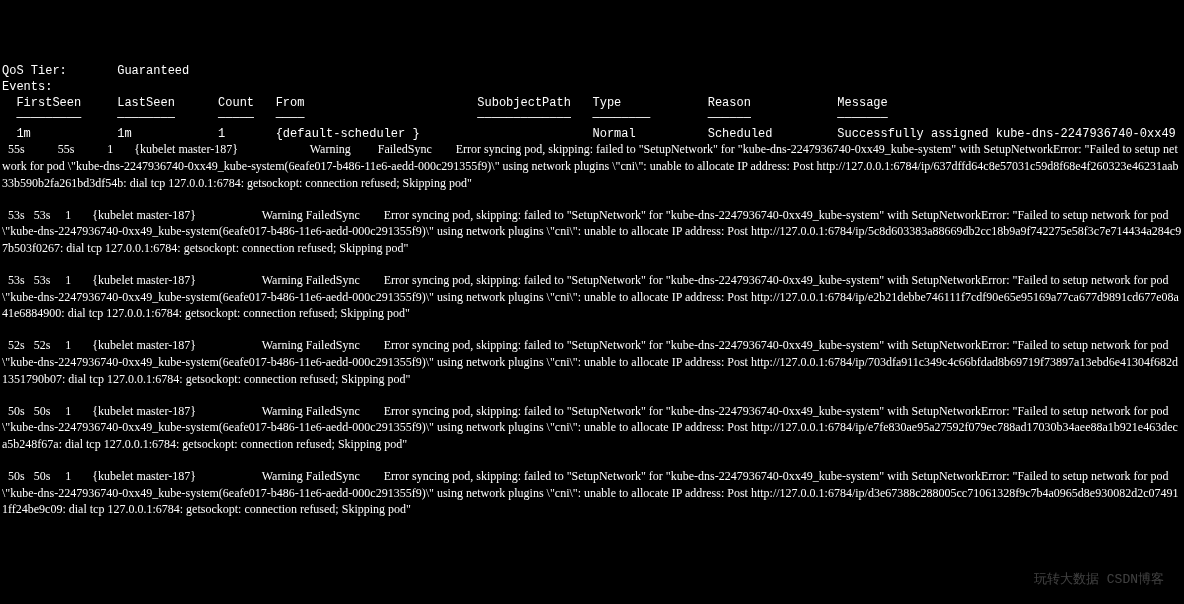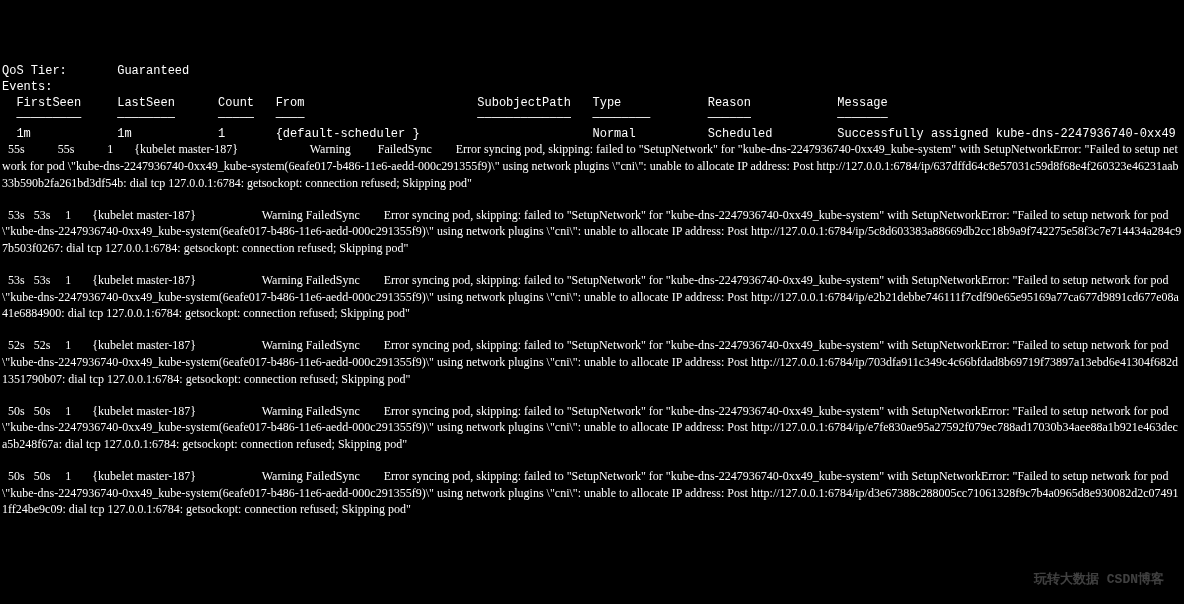--- a/index.html
+++ b/index.html
@@ -15,21 +15,20 @@
       width: 1184px;
     }
     .wrap-line { white-space: pre-wrap; word-break: break-all; font-family: Liberation Serif, serif; }
     .watermark {
       position: absolute;
       right: 20px;
       bottom: 15px;
       color: rgba(255,255,255,0.25);
       font-size: 13px;
       pointer-events: none;
-      font-weight: bold;
     }
   </style>
 </head>
 <body>
 
 
 
 <div id="out">QoS Tier:       Guaranteed
 Events:
   FirstSeen     LastSeen      Count   From                        SubobjectPath   Type            Reason            Message

